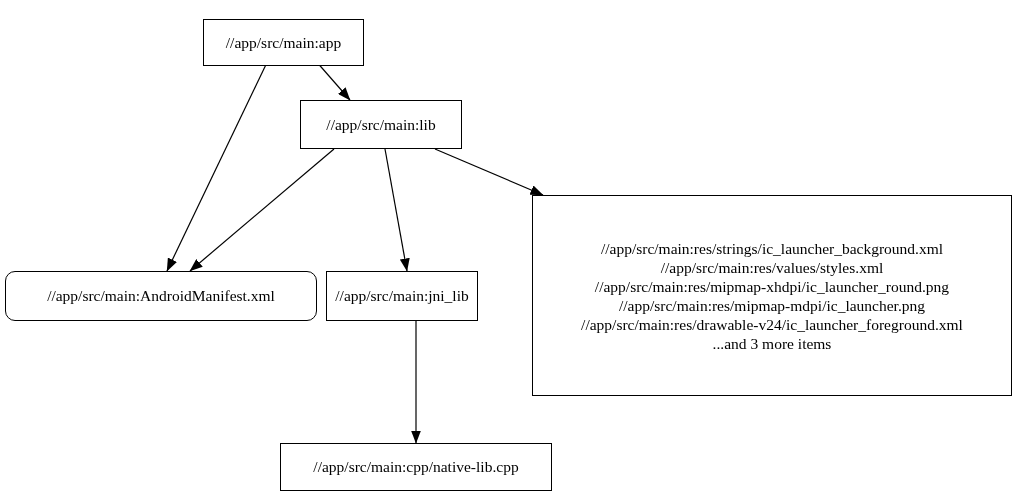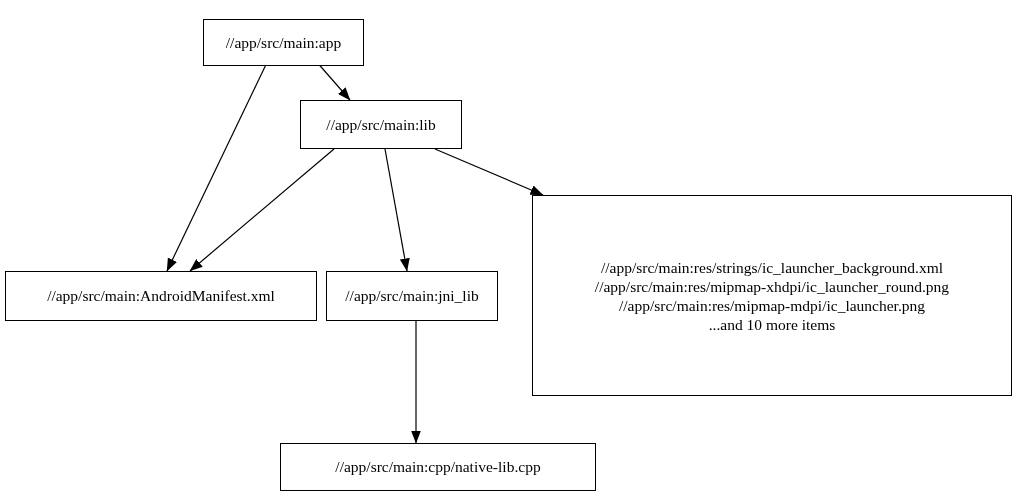--- a/index.html
+++ b/index.html
@@ -35,24 +35,24 @@
     text-align: center;
     font-size: 15.5px;
     white-space: nowrap;
   }
   .node.multiline {
     flex-direction: column;
     line-height: 19px;
   }
   .node-app        { left: 203px; top: 19px;   width: 161px; height: 47px; }
   .node-lib        { left: 288px; top: 100px; width: 162px; height: 49px; margin-left: 12px; }
-  .node-manifest   { left: 5px;   top: 271px; width: 312px; height: 50px; }
-  .node-jni-lib    { left: 326px; top: 271px; width: 172px; height: 50px; }
+  .node-manifest   { left: 5px;   top: 271px; width: 312px; height: 50px; border-radius: 10px; }
+  .node-jni-lib    { left: 326px; top: 271px; width: 152px; height: 50px; }
   .node-res-group  { left: 532px; top: 195px; width: 480px; height: 201px; }
-  .node-native-lib { left: 280px; top: 443px; width: 316px; height: 48px; }
+  .node-native-lib { left: 280px; top: 443px; width: 272px; height: 48px; }
 </style>
 </head>
 <body>
 
 <div class="canvas">
 
   <svg class="edges-layer" width="1018" height="496" viewBox="0 0 1018 496" xmlns="http://www.w3.org/2000/svg">
     <defs>
       <marker id="arrowhead" markerUnits="userSpaceOnUse" markerWidth="14" markerHeight="10" refX="12.5" refY="5" orient="auto">
         <path d="M0,0 L13,5 L0,10 z" fill="#000000"></path>
@@ -77,22 +77,24 @@
   <div class="node node-manifest">
     <span>//app/src/main:AndroidManifest.xml</span>
   </div>
 
   <div class="node node-jni-lib">
     <span>//app/src/main:jni_lib</span>
   </div>
 
   <div class="node multiline node-res-group">
     <div>//app/src/main:res/strings/ic_launcher_background.xml</div>
+    <div>//app/src/main:res/values/styles.xml</div>
     <div>//app/src/main:res/mipmap-xhdpi/ic_launcher_round.png</div>
     <div>//app/src/main:res/mipmap-mdpi/ic_launcher.png</div>
-    <div>...and 10 more items</div>
+    <div>//app/src/main:res/drawable-v24/ic_launcher_foreground.xml</div>
+    <div>...and 3 more items</div>
   </div>
 
   <div class="node node-native-lib">
     <span>//app/src/main:cpp/native-lib.cpp</span>
   </div>
 
 </div>
 
 </body></html>

